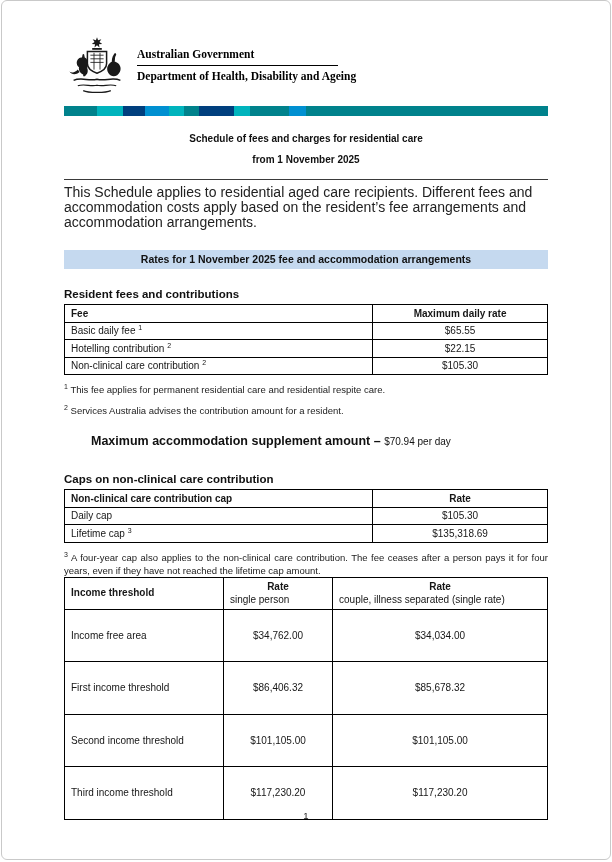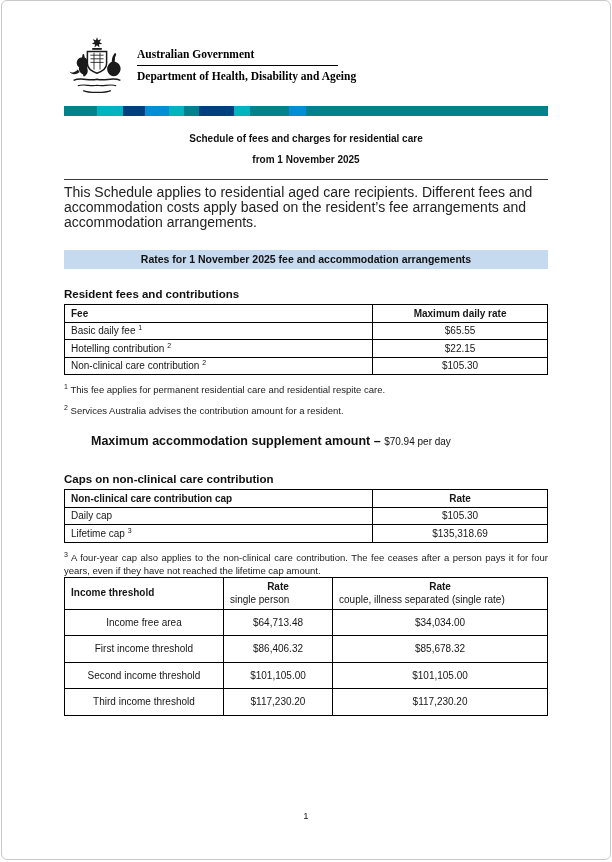--- a/index.html
+++ b/index.html
@@ -36,21 +36,21 @@
   .c{text-align:center;}
   sup{font-size:7px;line-height:0;}
 
   .footnote{font-size:9.5px;line-height:13px;margin:8px 0 0;color:#222;}
   .footnote.justify{text-align:justify;}
 
   .supplement{margin-top:17px;font-size:12.5px;font-weight:bold;color:#111;margin-left:27px;}
   .supplement .normal{font-weight:normal;font-size:10px;}
 
   .income-table th{padding:2px 6px;vertical-align:middle;}
-  .income-table td{padding:6px 6px;text-align:center;}
+  .income-table td{padding:19px 6px;}
   .th-top{font-weight:bold;text-align:center;}
   .th-sub{font-weight:normal;text-align:left;}
 
   .page-number{position:absolute;left:0;right:0;bottom:38px;text-align:center;font-size:9.5px;color:#222;}
 </style>
 </head>
 <body>
 
 <div class="page">
 
@@ -176,21 +176,21 @@
         <div class="th-top">Rate</div>
         <div class="th-sub">single person</div>
       </th>
       <th>
         <div class="th-top">Rate</div>
         <div class="th-sub">couple, illness separated (single rate)</div>
       </th>
     </tr>
     <tr>
       <td>Income free area</td>
-      <td class="c">$64,713.48</td>
+      <td class="c">$34,762.00</td>
       <td class="c">$34,034.00</td>
     </tr>
     <tr>
       <td>First income threshold</td>
       <td class="c">$86,406.32</td>
       <td class="c">$85,678.32</td>
     </tr>
     <tr>
       <td>Second income threshold</td>
       <td class="c">$101,105.00</td>

